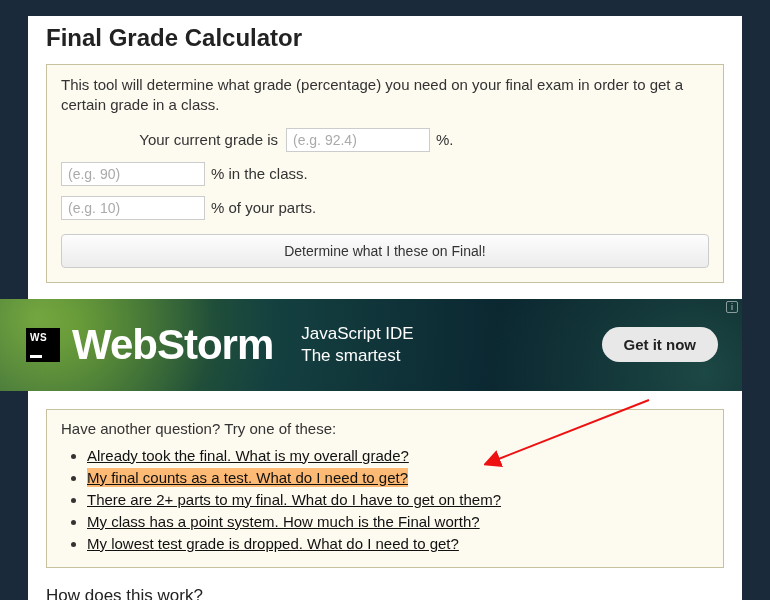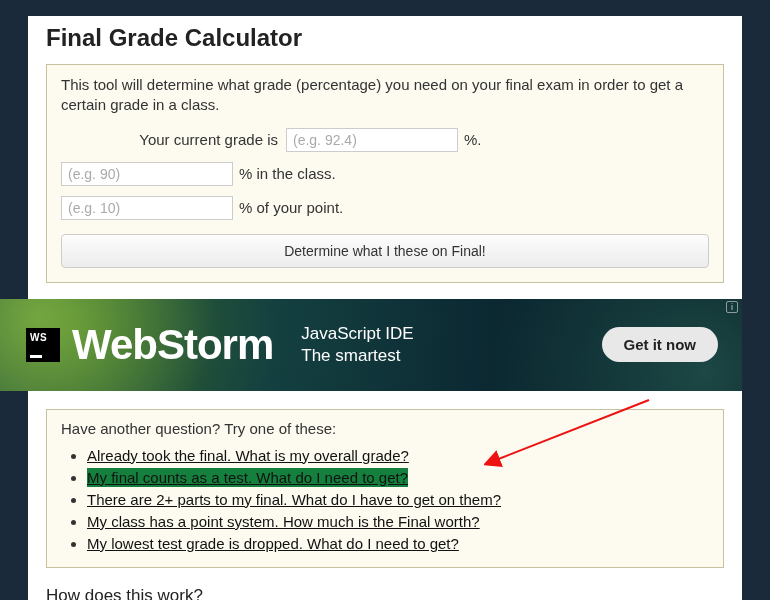--- a/index.html
+++ b/index.html
@@ -41,21 +41,21 @@
       align-items: center;
       margin: 10px 0;
     }
     .form-label {
       width: 225px;
       text-align: right;
       padding-right: 8px;
       font-size: 15px;
     }
     .form-row input[type="text"] {
-      width: 172px;
+      width: 144px;
       height: 24px;
       padding: 2px 6px;
       border: 1px solid #ccc;
       font-size: 14px;
       color: #0f172a;
     }
     .form-row input::placeholder { color: #aaa; }
     .form-suffix {
       padding-left: 6px;
       font-size: 15px;
@@ -173,21 +173,21 @@
     }
     .questions-list li {
       margin: 5px 0;
       font-size: 15px;
     }
     .questions-list a {
       color: #111;
       text-decoration: underline;
     }
     .highlight {
-      background: #15803d;
+      background: #fdba74;
       display: inline;
       padding: 1px 0;
     }
     h2.section {
       font-size: 17px;
       font-weight: normal;
       margin-top: 18px;
       color: #222;
     }
     .annotation-arrow {
@@ -213,21 +213,21 @@
       <span class="form-suffix">%.</span>
     </div>
 
     <div class="form-row">
       <input type="text" placeholder="(e.g. 90)" style="">
       <span class="form-suffix">% in the class.</span>
     </div>
 
     <div class="form-row">
       <input type="text" placeholder="(e.g. 10)" style="">
-      <span class="form-suffix">% of your point.</span>
+      <span class="form-suffix">% of your parts.</span>
     </div>
 
     <button class="submit-btn">Determine what I these on Final!</button>
   </div>
 
   <div class="ad">
     <div class="ad-logo-box">
       <span class="ad-logo-text">WS</span>
       <span class="ad-logo-bar"></span>
     </div>

